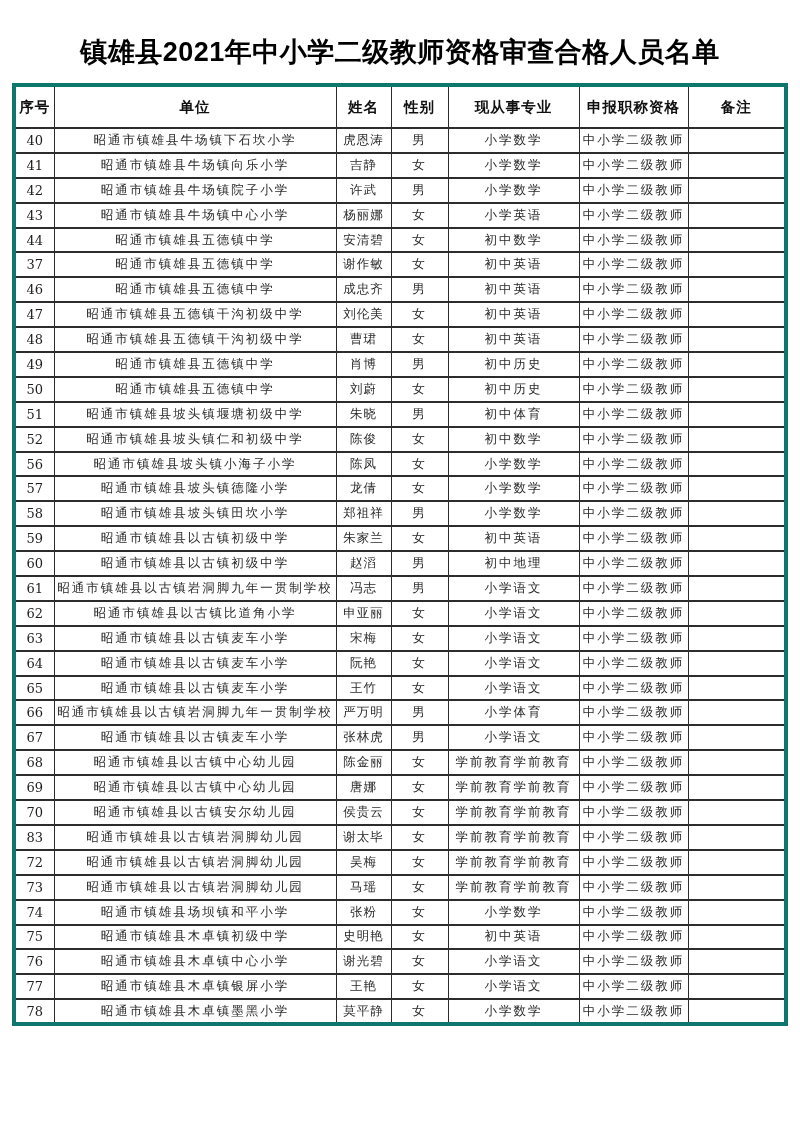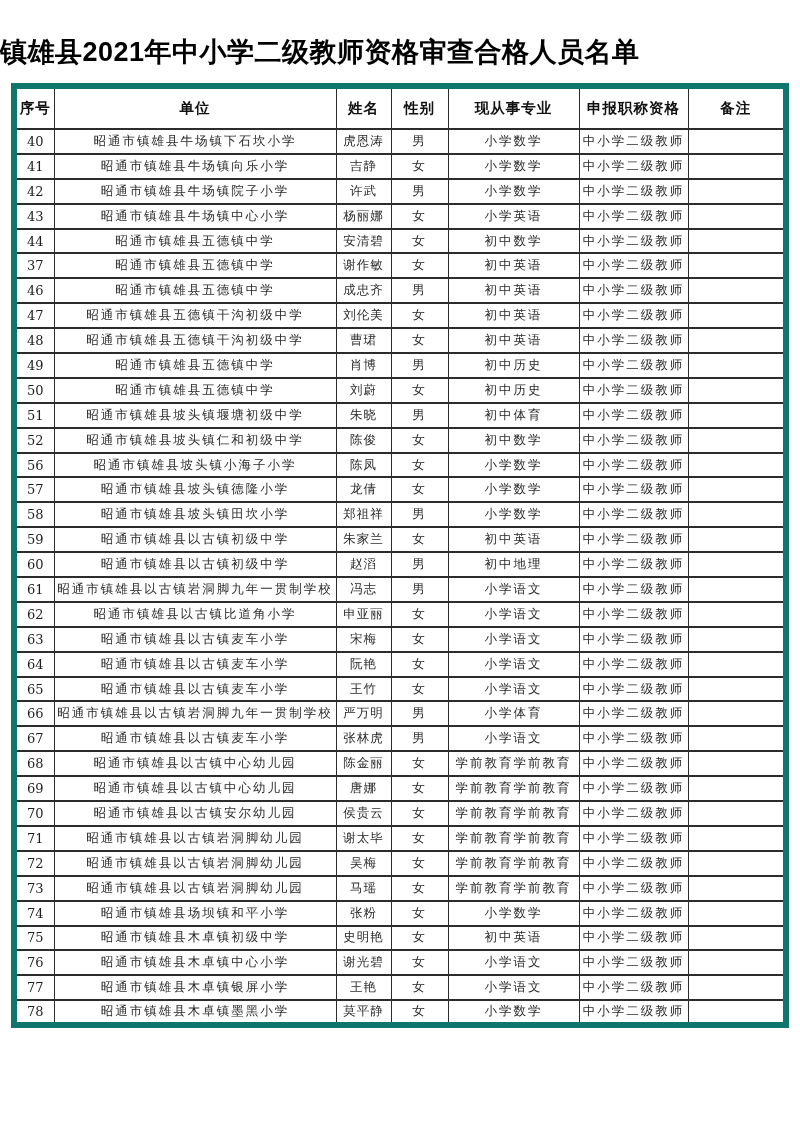--- a/index.html
+++ b/index.html
@@ -10,35 +10,35 @@
   body {
     width: 800px;
     height: 1132px;
     position: relative;
     font-family: "DejaVu Serif", "Liberation Serif", serif;
     color: #222222;
     overflow: hidden;
   }
   .page-title {
     margin: 36px auto 0;
-    text-align: left;
+    text-align: center;
     font-family: "Liberation Sans", "DejaVu Sans", sans-serif;
     font-size: 27px;
     line-height: 33px;
     font-weight: 800;
     color: #000000;
     letter-spacing: 0.5px;
     white-space: nowrap;
   }
   table.roster {
     width: 772px;
     margin: 14px auto 8px;
     border-collapse: collapse;
     table-layout: fixed;
-    border: 6px solid #0f766e;
+    border: 4px solid #0f766e;
   }
   col.c-no     { width: 40px;  }
   col.c-unit   { width: 282px; }
   col.c-name   { width: 55px;  }
   col.c-gender { width: 57px;  }
   col.c-major  { width: 131px; }
   col.c-title  { width: 109px; }
   col.c-remark { width: 98px;  }
 
   th, td {
@@ -346,21 +346,21 @@
       <tr>
     <td class="num">70</td>
     <td>昭通市镇雄县以古镇安尔幼儿园</td>
     <td class="name">侯贵云</td>
     <td>女</td>
     <td>学前教育学前教育</td>
     <td>中小学二级教师</td>
     <td></td>
   </tr>
       <tr>
-    <td class="num">71</td>
+    <td class="num">83</td>
     <td>昭通市镇雄县以古镇岩洞脚幼儿园</td>
     <td class="name">谢太毕</td>
     <td>女</td>
     <td>学前教育学前教育</td>
     <td>中小学二级教师</td>
     <td></td>
   </tr>
       <tr>
     <td class="num">72</td>
     <td>昭通市镇雄县以古镇岩洞脚幼儿园</td>

